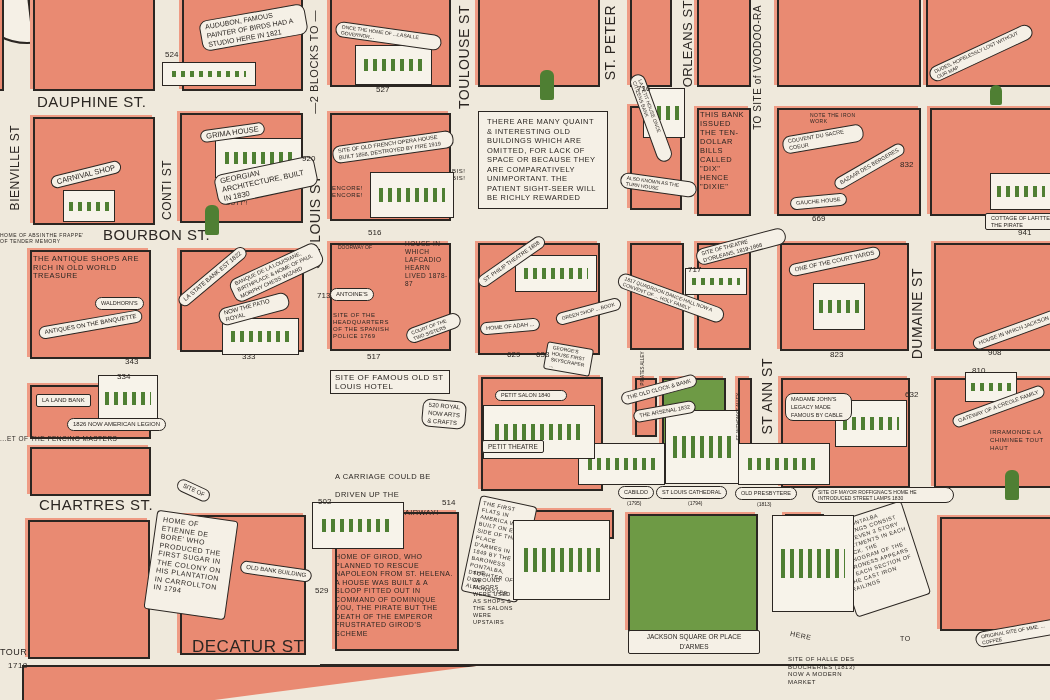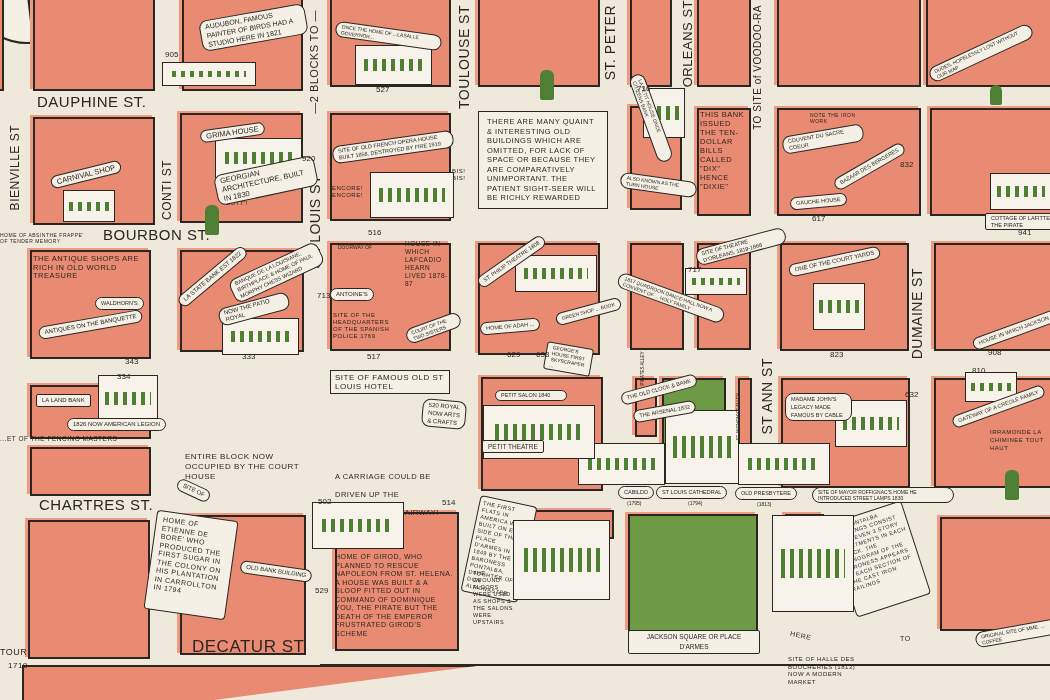--- a/index.html
+++ b/index.html
@@ -86,21 +86,20 @@
   <div class="street v" style="left:456px;top:5px;font-size:14px;">TOULOUSE ST</div>
   <div class="street v" style="left:602px;top:5px;font-size:14px;">ST. PETER</div>
   <div class="street v" style="left:680px;top:0px;font-size:13px;">ORLEANS ST</div>
   <div class="street v" style="left:752px;top:5px;font-size:10px;">TO SITE of VOODOO-RA</div>
   <div class="street v" style="left:759px;top:358px;font-size:14px;">ST ANN ST</div>
   <div class="street v" style="left:909px;top:268px;font-size:14px;">DUMAINE ST</div>
 
   <div class="note" style="left:478px;top:111px;width:112px;font-size:7.5px;line-height:9.5px;">THERE ARE MANY QUAINT &amp; INTERESTING OLD BUILDINGS WHICH ARE OMITTED, FOR LACK of SPACE OR BECAUSE THEY ARE COMPARATIVELY UNIMPORTANT. THE PATIENT SIGHT-SEER WILL BE RICHLY REWARDED</div>
   <div class="note plain" style="left:700px;top:110px;width:48px;font-size:7.5px;line-height:9px;">THIS BANK ISSUED THE TEN-DOLLAR BILLS CALLED "DIX" HENCE "DIXIE"</div>
   <div class="note plain" style="left:33px;top:255px;width:110px;font-size:7.5px;line-height:8.5px;">THE ANTIQUE SHOPS ARE RICH IN OLD WORLD TREASURE</div>
-  <div class="note plain" style="left:185px;top:452px;width:120px;font-size:8px;line-height:10px;">ENTIRE BLOCK NOW OCCUPIED BY THE COURT HOUSE</div>
   <div class="note" style="left:330px;top:370px;width:110px;font-size:8px;line-height:9px;padding:2px 4px;">SITE of FAMOUS OLD ST LOUIS HOTEL</div>
   <div class="note plain" style="left:335px;top:468px;width:115px;font-size:7.5px;line-height:18px;">A CARRIAGE COULD BE DRIVEN UP THE MAGNIFICENT STAIRWAY!</div>
   <div class="note" style="left:150px;top:515px;width:68px;height:90px;font-size:7px;line-height:8.5px;padding:4px 6px;transform:rotate(8deg);border-radius:4px;">HOME of ETIENNE DE BORE' WHO PRODUCED THE FIRST SUGAR IN THE COLONY ON HIS PLANTATION IN CARROLLTON IN 1794</div>
   <div class="note plain" style="left:335px;top:553px;width:120px;font-size:7px;line-height:8.5px;">HOME of GIROD, WHO PLANNED TO RESCUE NAPOLEON FROM ST. HELENA. A HOUSE WAS BUILT &amp; A SLOOP FITTED OUT IN COMMAND of DOMINIQUE YOU, THE PIRATE BUT THE DEATH of THE EMPEROR FRUSTRATED GIROD'S SCHEME</div>
   <div class="note" style="left:470px;top:500px;width:50px;height:90px;font-size:5.5px;line-height:7px;padding:3px;overflow:hidden;transform:rotate(12deg);border-radius:4px;">THE FIRST FLATS IN AMERICA WERE BUILT ON EACH SIDE OF THE PLACE D'ARMES IN 1849 BY THE BARONESS PONTALBA, DAUGHTER of DON ALMONASTER</div>
   <div class="note plain" style="left:473px;top:570px;width:40px;font-size:5.5px;line-height:7px;">THE GROUND FLOORS WERE USED AS SHOPS &amp; THE SALONS WERE UPSTAIRS</div>
   <div class="note" style="left:840px;top:510px;width:70px;height:90px;font-size:5.5px;line-height:7px;padding:3px;overflow:hidden;transform:rotate(-18deg);border-radius:4px;">THE PONTALBA BUILDINGS CONSIST OF ELEVEN 3 STORY APARTMENTS IN EACH BLOCK. THE MONOGRAM of THE BARONESS APPEARS IN EACH SECTION of THE CAST IRON RAILINGS</div>
   <div class="note plain" style="left:788px;top:656px;width:75px;font-size:6px;line-height:7.5px;">SITE of HALLE DES BOUCHERIES (1813) NOW A MODERN MARKET</div>
   <div class="note plain" style="left:405px;top:240px;width:45px;font-size:6.5px;line-height:8px;">HOUSE IN WHICH LAFCADIO HEARN LIVED 1878-87</div>
   <div class="note plain" style="left:333px;top:312px;width:60px;font-size:6px;line-height:7px;">SITE of THE HEADQUARTERS of THE SPANISH POLICE 1769</div>
@@ -188,26 +187,26 @@
   <div class="banner" style="left:656px;top:486px;font-size:5.5px;">ST LOUIS CATHEDRAL</div>
   <div class="banner" style="left:683px;top:498px;font-size:5px;border:none;background:transparent;">(1794)</div>
   <div class="banner" style="left:735px;top:487px;font-size:5.5px;">OLD PRESBYTERE</div>
   <div class="banner" style="left:752px;top:499px;font-size:5px;border:none;background:transparent;">(1813)</div>
   <div class="banner" style="left:812px;top:487px;width:130px;white-space:normal;font-size:5px;line-height:6px;">SITE of MAYOR ROFFIGNAC'S HOME HE INTRODUCED STREET LAMPS 1830</div>
   <div class="banner" style="left:240px;top:565px;font-size:6px;transform:rotate(8deg);">OLD BANK BUILDING</div>
   <div class="banner" style="left:176px;top:484px;font-size:6px;transform:rotate(25deg);">SITE OF</div>
   <div class="banner" style="left:628px;top:630px;width:120px;white-space:normal;text-align:center;font-size:6.5px;line-height:10px;border-radius:2px;">JACKSON SQUARE OR PLACE D'ARMES</div>
   <div class="banner" style="left:975px;top:625px;width:75px;white-space:normal;font-size:5px;line-height:6px;transform:rotate(-10deg);">ORIGINAL SITE of MME. ... COFFEE</div>
 
-  <div class="num" style="left:165px;top:50px;">905</div>
+  <div class="num" style="left:165px;top:50px;">524</div>
   <div class="num" style="left:376px;top:85px;">527</div>
   <div class="num" style="left:302px;top:154px;">920</div>
   <div class="num" style="left:637px;top:84px;">716</div>
   <div class="num" style="left:900px;top:160px;">832</div>
-  <div class="num" style="left:812px;top:214px;">617</div>
+  <div class="num" style="left:812px;top:214px;">669</div>
   <div class="num" style="left:1018px;top:228px;">941</div>
   <div class="num" style="left:368px;top:228px;">516</div>
   <div class="num" style="left:317px;top:291px;">713</div>
   <div class="num" style="left:367px;top:352px;">517</div>
   <div class="num" style="left:125px;top:357px;">343</div>
   <div class="num" style="left:242px;top:352px;">333</div>
   <div class="num" style="left:117px;top:372px;">334</div>
   <div class="num" style="left:507px;top:350px;">629</div>
   <div class="num" style="left:536px;top:350px;">633</div>
   <div class="num" style="left:688px;top:265px;">717</div>

